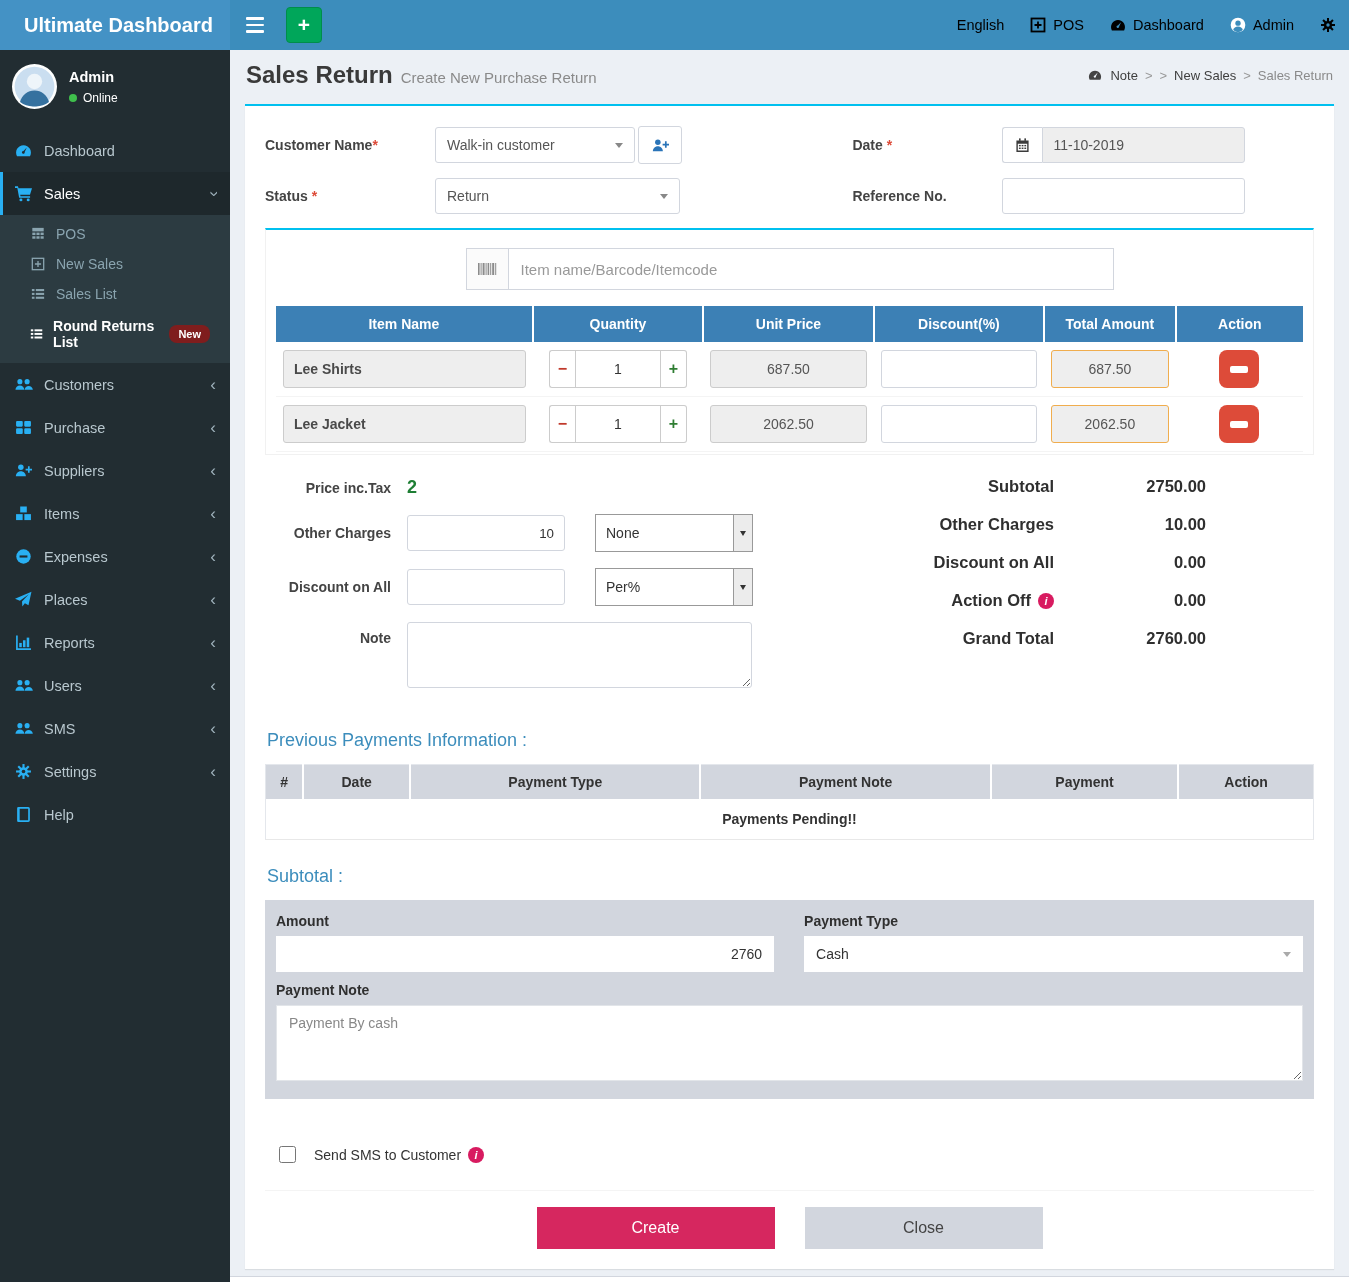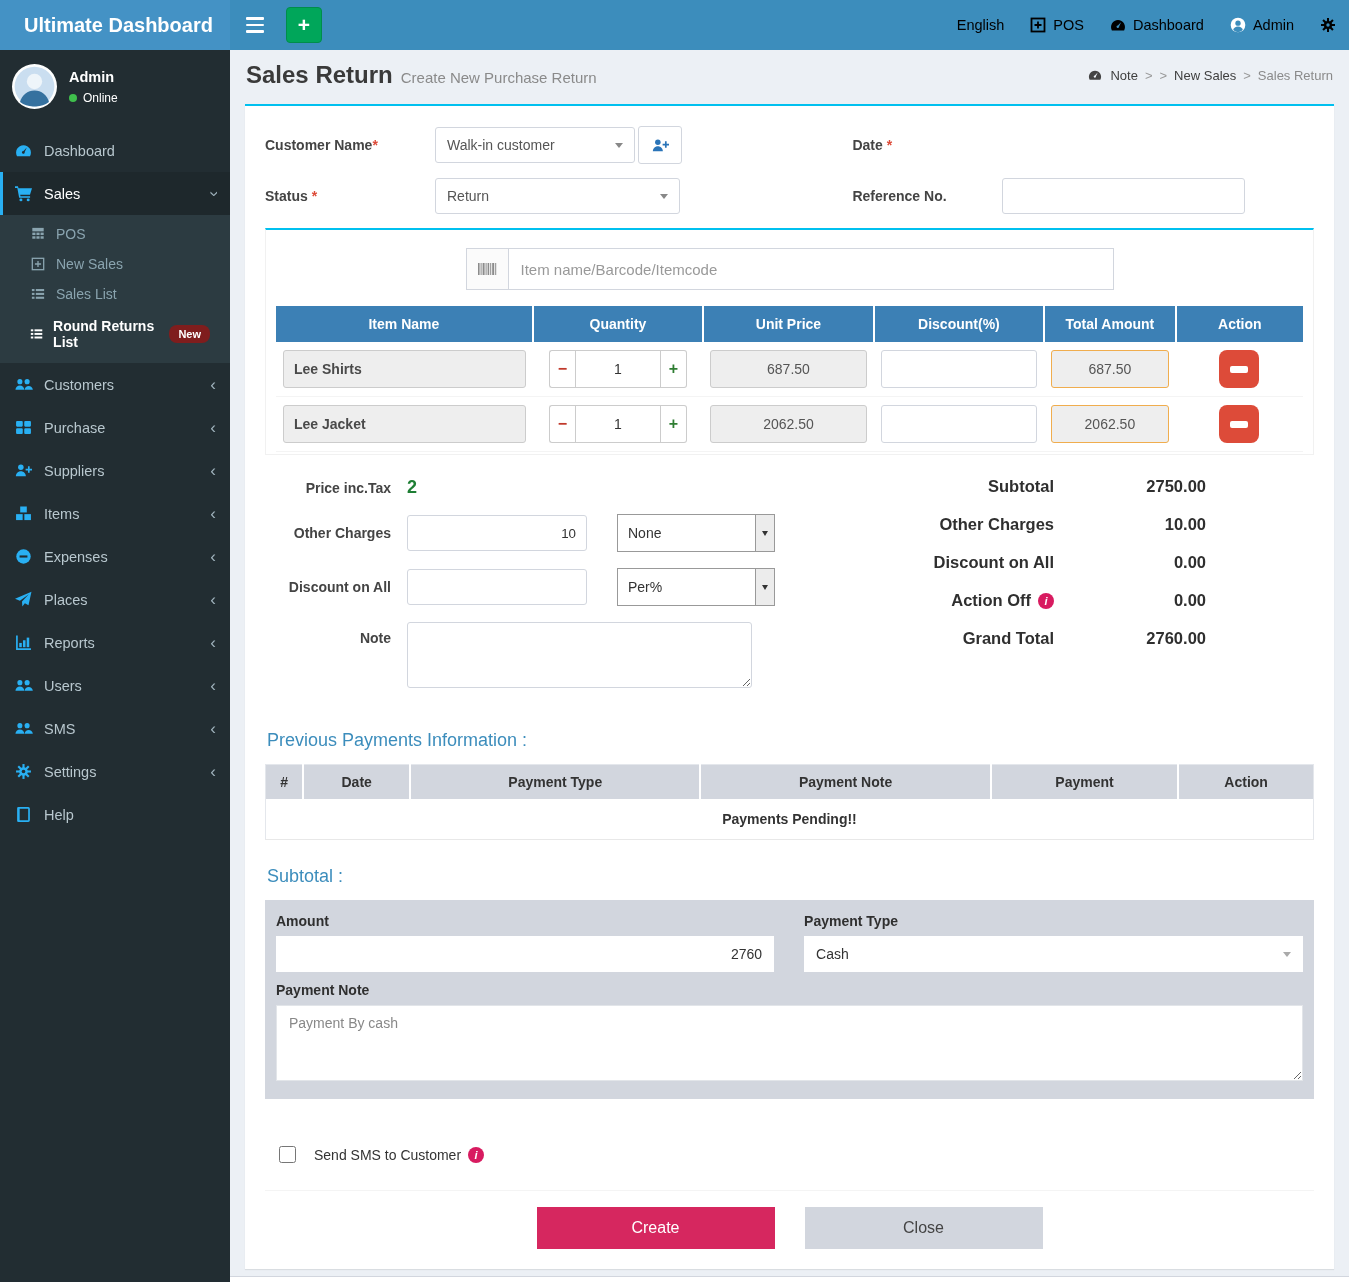--- a/index.html
+++ b/index.html
@@ -105,21 +105,21 @@
   .del-btn { width:40px; height:38px; background:#dd4b39; border:none; border-radius:8px; margin:0 auto; display:flex;
              align-items:center; justify-content:center; cursor:pointer; }
   .del-bar { width:18px; height:7px; background:#fff; border-radius:2px; }
   
   .charges-row { display:flex; margin-top:22px; }
   .charges-left { width:58%; }
   .crow { display:flex; align-items:center; margin-bottom:16px; }
   .clabel { width:142px; text-align:right; font-weight:bold; color:#444; padding-right:16px; flex:none; }
   .crow.top { align-items:flex-start; }
   .taxval { color:#1e7e34; font-weight:bold; font-size:18px; }
-  .cinput { width:180px; height:36px; border:1px solid #d2d6de; border-radius:3px; text-align:right; padding:0 10px; font-family:inherit; color:#333; }
+  .cinput { width:158px; height:36px; border:1px solid #d2d6de; border-radius:3px; text-align:right; padding:0 10px; font-family:inherit; color:#333; }
   .native-sel { display:flex; width:158px; height:38px; margin-left:30px; border:1px solid #999; background:#fff; cursor:pointer; }
   .ns-text { flex:1; display:flex; align-items:center; padding:0 10px; color:#333; }
   .ns-btn { width:19px; border-left:1px solid #999; background:#ececec; display:flex; align-items:center; justify-content:center; }
   .ns-btn .caret { border-top-color:#333; border-left-width:3.5px; border-right-width:3.5px; }
   .note-ta { width:345px; height:66px; border:1px solid #d2d6de; border-radius:3px; padding:8px 10px; font-family:inherit; font-size:14px; resize:both; }
   .totals { flex:1; padding-right:108px; }
   .trow { display:flex; justify-content:flex-end; align-items:center; margin-bottom:19px; }
   .tlabel { font-weight:bold; font-size:16.5px; color:#2f2f2f; display:flex; align-items:center; gap:7px; }
   .tvalue { width:152px; text-align:right; font-weight:bold; font-size:16.5px; color:#2f2f2f; }
   .info-i { width:16px; height:16px; border-radius:50%; background:#d81b60; color:#fff; font-size:11px; font-weight:bold;
@@ -455,20 +455,36 @@
         <div class="addon-btn">
           <svg viewBox="0 0 16 16" fill="currentColor">
               <circle cx="5.5" cy="4.9" r="2.6"></circle>
               <path d="M.8 13.3c0-2.6 2.1-4.7 4.7-4.7s4.7 2.1 4.7 4.7z"></path>
               <path d="M12.2 4.1h1.6v2.2H16v1.6h-2.2v2.2h-1.6V7.9H10V6.3h2.2z"></path>
             </svg>
         </div>
       </div>
       <div class="fcell right">
         <span class="flabel w150"><span>Date</span> <span class="req">*</span></span>
+        <div class="igroup">
+          <span class="iaddon">
+            <svg viewBox="0 0 16 16" fill="currentColor">
+                <rect x="4.3" y=".4" width="1.7" height="2.6"></rect>
+                <rect x="10" y=".4" width="1.7" height="2.6"></rect>
+                <path d="M1.5 2.6h13V15h-13zM3 6.2v7.2h10V6.2z" fill-rule="evenodd"></path>
+                <rect x="4.2" y="7.4" width="1.9" height="1.5"></rect>
+                <rect x="7.1" y="7.4" width="1.9" height="1.5"></rect>
+                <rect x="10" y="7.4" width="1.9" height="1.5"></rect>
+                <rect x="4.2" y="10.2" width="1.9" height="1.5"></rect>
+                <rect x="7.1" y="10.2" width="1.9" height="1.5"></rect>
+                <rect x="10" y="10.2" width="1.9" height="1.5"></rect>
+              </svg>
+          </span>
+          <input class="tinput ro w203" readonly="" value="11-10-2019" style="">
+        </div>
       </div>
     </div>
 
     <div class="frow">
       <div class="fcell left">
         <span class="flabel w170"><span>Status</span> <span class="req">*</span></span>
         <div class="sel w245">
           <span>Return</span>
           <span class="caret"></span>
         </div>

